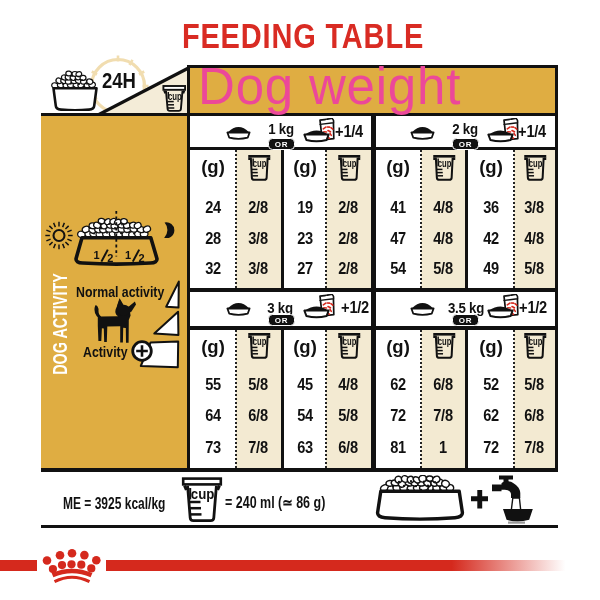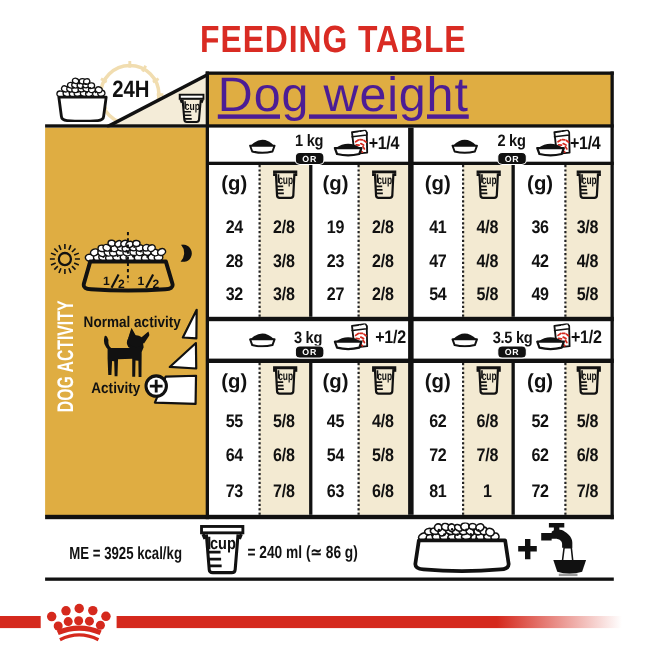--- a/index.html
+++ b/index.html
@@ -62,21 +62,21 @@
 <div class="bk" style="left:41px;top:468px;width:517px;height:4px"></div>
 <div class="bk" style="left:41px;top:525px;width:517px;height:3px"></div>
 <div class="bk" style="left:187px;top:65px;width:3px;height:407px"></div>
 <div class="bk" style="left:555px;top:65px;width:3px;height:407px"></div>
 <div class="bk" style="left:371px;top:116px;width:5px;height:352px"></div>
 <div class="bk" style="left:281px;top:150px;width:3px;height:138px"></div>
 <div class="bk" style="left:465px;top:150px;width:3px;height:138px"></div>
 <div class="bk" style="left:281px;top:330px;width:3px;height:138px"></div>
 <div class="bk" style="left:465px;top:330px;width:3px;height:138px"></div>
 
-<div class="abs" style="left:198px;top:63.5px;font-size:44px;font-weight:normal;color:#4c1d95;line-height:45px;letter-spacing:0.8px;text-decoration:underline;">Dog weight</div>
+<div class="abs" style="left:198px;top:63.5px;font-size:51px;font-weight:normal;color:#ec4899;line-height:45px;letter-spacing:0.8px;">Dog weight</div>
 
 <div class="abs" style="left:102px;top:68.5px;font-size:21.5px;font-weight:bold;color:#111;transform:scaleX(0.86);transform-origin:0 0;">24H</div>
 
 <div class="gee" style="left:213px;top:167px">(g)</div>
 <div class="gee" style="left:305px;top:167px">(g)</div>
 <div class="gee" style="left:398px;top:167px">(g)</div>
 <div class="gee" style="left:491px;top:167px">(g)</div>
 <div class="num" style="left:213px;top:207px">24</div>
 <div class="num" style="left:258px;top:207px">2/8</div>
 <div class="num" style="left:305px;top:207px">19</div>

